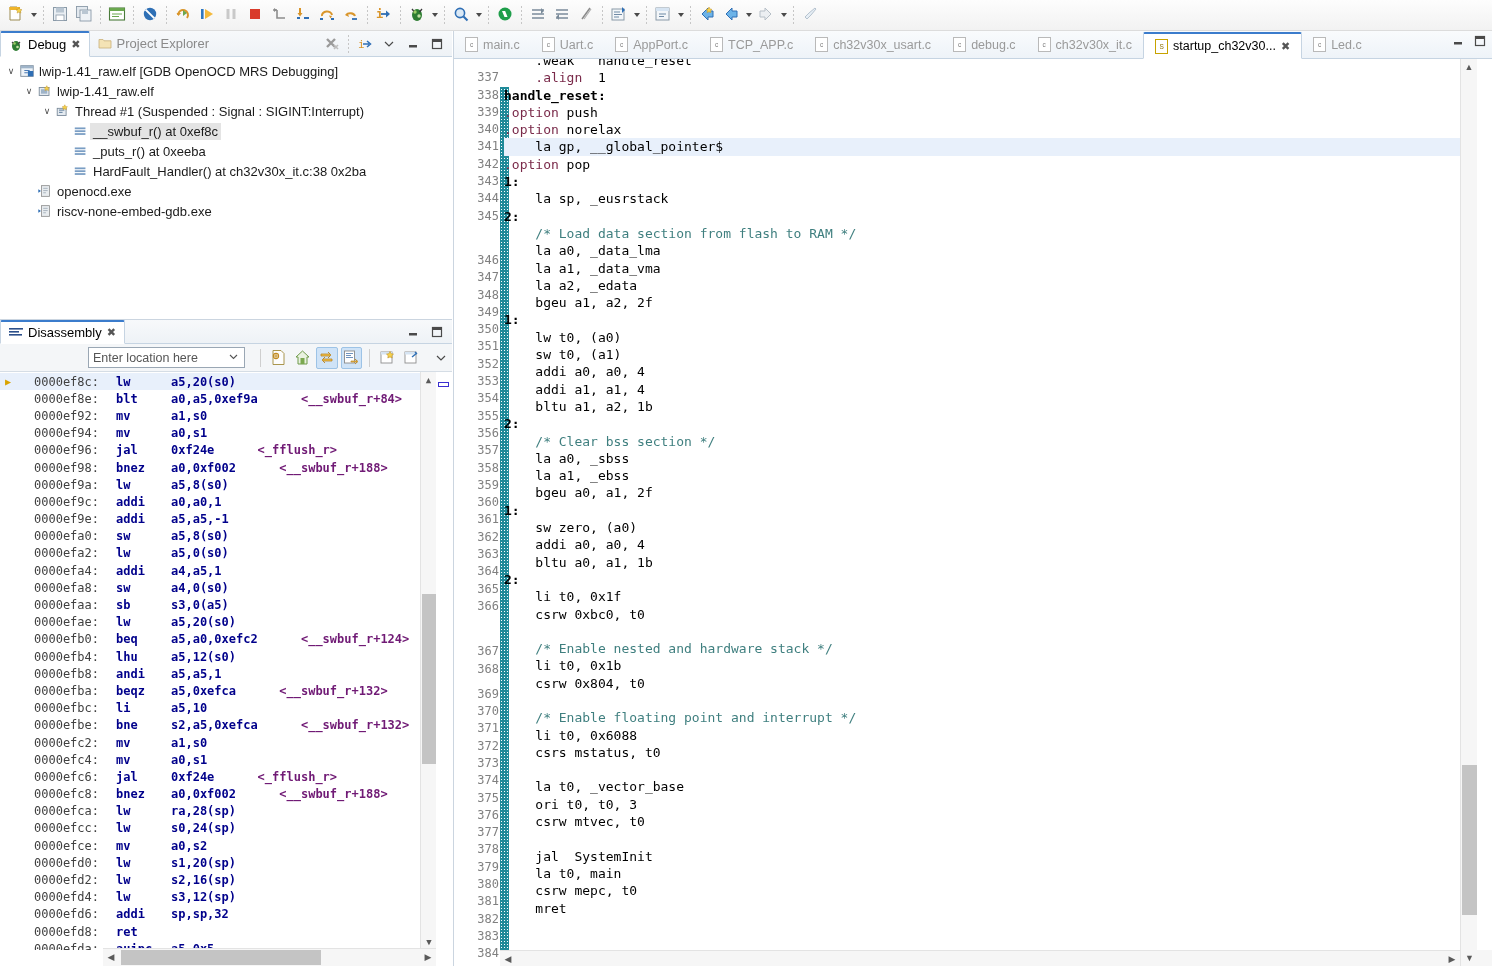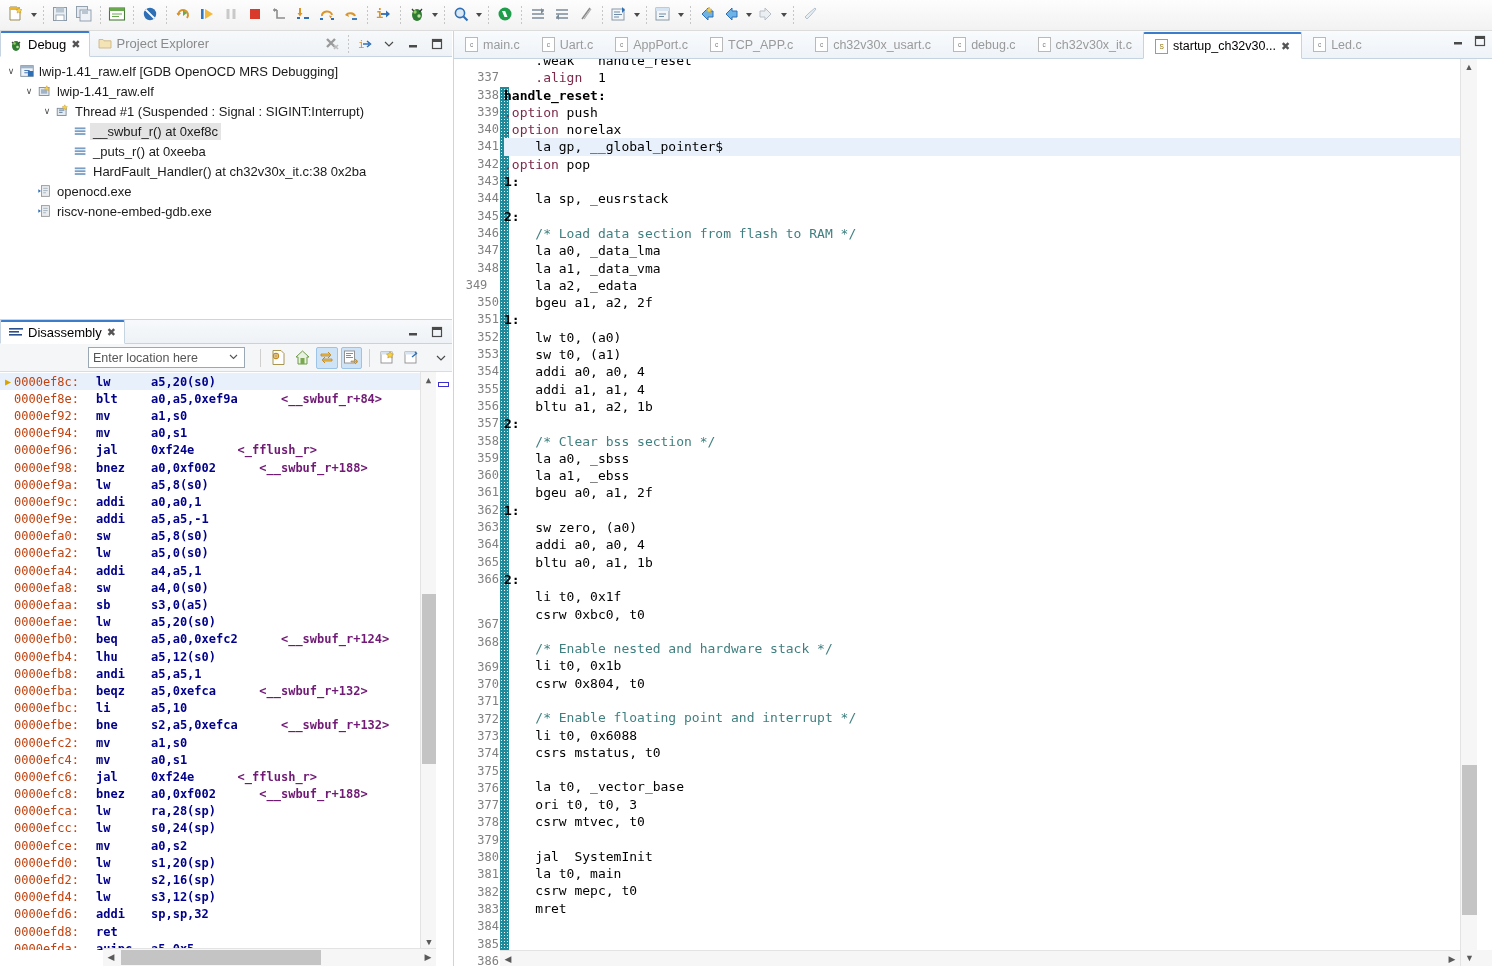--- a/index.html
+++ b/index.html
@@ -100,21 +100,21 @@
   .dtb-btn.toggled{ background:#cfe3f7; border-color:#9dc3e6; }
 
   .disasm-body{
     position:relative; height:578px; overflow:hidden;
     font-family:"DejaVu Sans Mono","Liberation Mono",monospace;
     font-size:12px;
   }
   .drow{ display:flex; height:17.2px; align-items:center; white-space:pre; padding-left:2px; }
   .drow.cur{ background:#e8f0fb; }
   .dmark{ width:12px; text-align:center; color:#d9a300; font-size:10px; }
-  .daddr{ width:82px; color:#c2410c; }
+  .daddr{ width:82px; color:#404040;margin-left:20px; }
   .dmn{ width:55px; color:#00008b; font-weight:bold; }
   .dops{ color:#00008b; font-weight:bold; }
   .dsym{ color:#701a75; font-weight:bold;padding-left:36px; }
 
   
   .vscroll{ position:absolute; right:0; top:0; width:16px; bottom:0; background:#f6f6f6;
      border-left:1px solid #e3e3e3; }
   .vscroll .arrow{ height:16px; display:flex;align-items:center;justify-content:center;
      color:#5a5a5a; font-size:9px; }
   .vscroll .arrow.bot{ position:absolute; bottom:0; width:16px; }
@@ -713,24 +713,24 @@
           <div class="ln" style="padding-right: 1px; visibility: hidden;">336</div>
           <div class="ln" style="padding-right: 1px;">337</div>
           <div class="ln" style="padding-right: 1px;">338</div>
           <div class="ln" style="padding-right: 1px;">339</div>
           <div class="ln" style="padding-right: 1px;">340</div>
           <div class="ln" style="padding-right: 1px;">341</div>
           <div class="ln" style="padding-right: 1px;">342</div>
           <div class="ln" style="padding-right: 1px;">343</div>
           <div class="ln" style="padding-right: 1px;">344</div>
           <div class="ln" style="padding-right: 1px;">345</div>
-          <div class="ln" style="padding-right: 1px;">346</div>
+          <div class="ln" style="padding-right: 1px; margin-top: 27px;">346</div>
           <div class="ln" style="padding-right: 1px;">347</div>
           <div class="ln" style="padding-right: 1px;">348</div>
-          <div class="ln" style="padding-right: 1px; text-align: center;">349</div>
+          <div class="ln" style="padding-right: 1px;">349</div>
           <div class="ln" style="padding-right: 1px;">350</div>
           <div class="ln" style="padding-right: 1px;">351</div>
           <div class="ln" style="padding-right: 1px;">352</div>
           <div class="ln" style="padding-right: 1px;">353</div>
           <div class="ln" style="padding-right: 1px;">354</div>
           <div class="ln" style="padding-right: 1px;">355</div>
           <div class="ln" style="padding-right: 1px;">356</div>
           <div class="ln" style="padding-right: 1px;">357</div>
           <div class="ln" style="padding-right: 1px;">358</div>
           <div class="ln" style="padding-right: 1px;">359</div>

